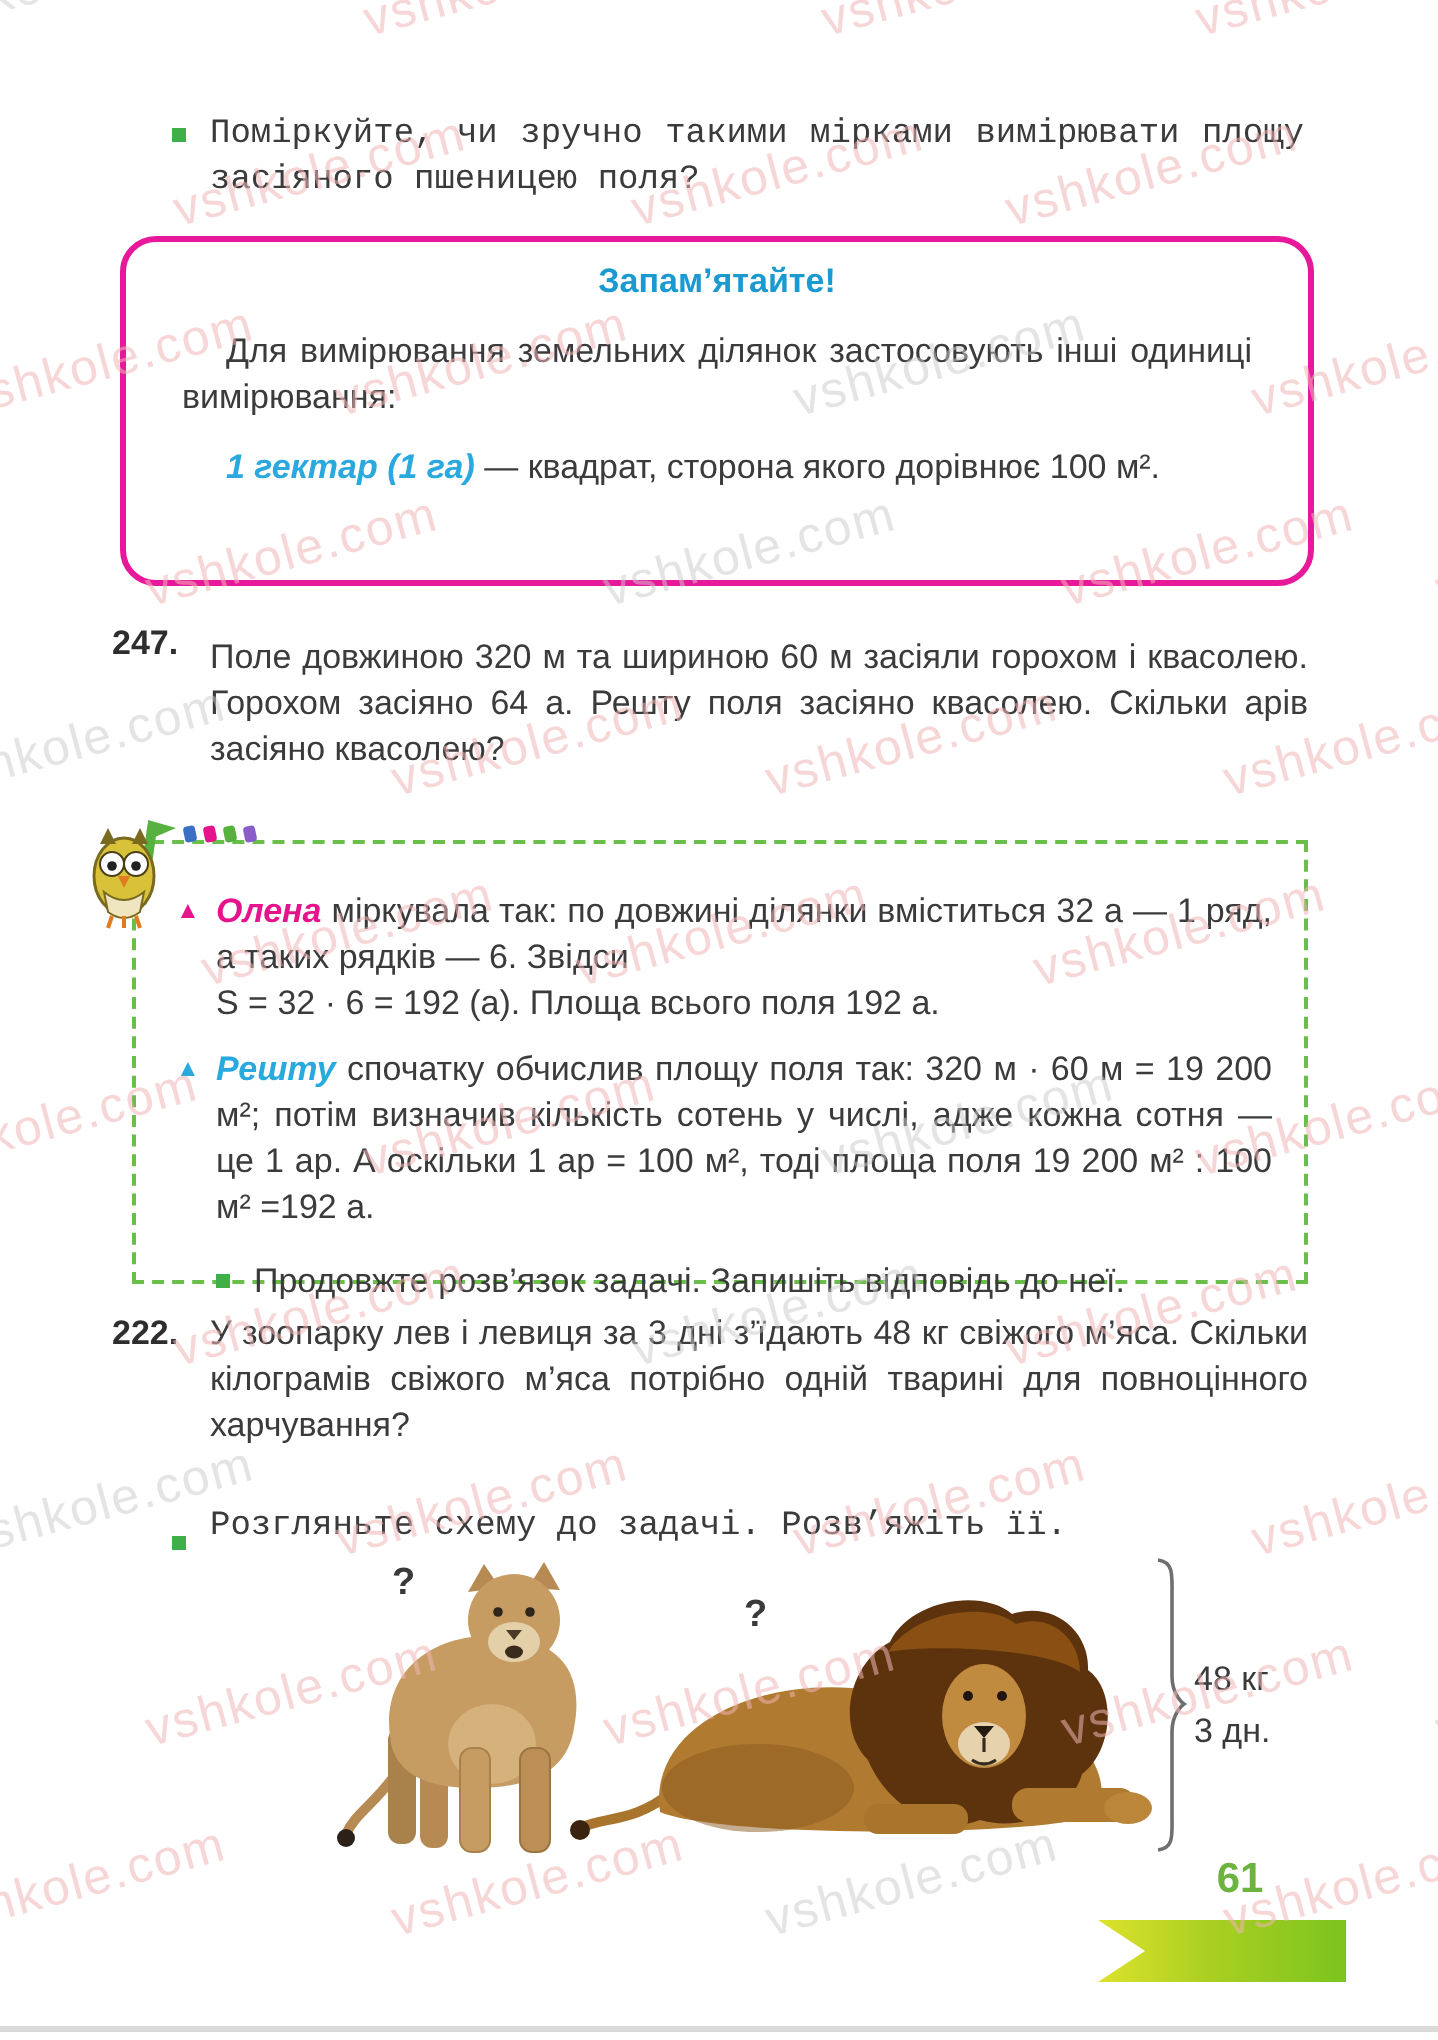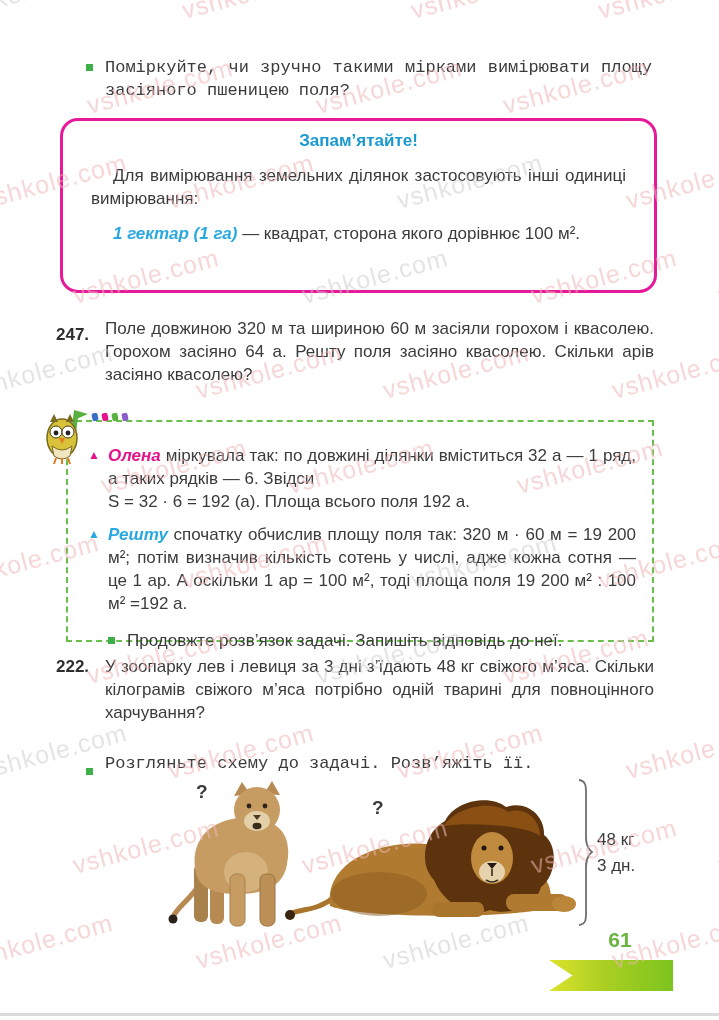--- a/index.html
+++ b/index.html
@@ -66,21 +66,21 @@
     <span class="bullet-text">Поміркуйте, чи зручно такими мірками вимірювати площу засіяного пшеницею поля?</span>
   </div>
 
   <div class="memo">
     <div class="memo-title">Запам’ятайте!</div>
     <p>Для вимірювання земельних ділянок застосовують інші одиниці вимірювання:</p>
     <p><span class="term">1 гектар (1 га)</span>
       <span>— квадрат, сторона якого дорівнює 100 м².</span></p>
   </div>
 
-  <div class="prob-num" style="top:323px;">247.</div>
+  <div class="prob-num" style="top:310px;">247.</div>
   <div class="prob-text" style="top:317px;">Поле довжиною 320 м та шириною 60 м засіяли горохом і квасолею. Горохом засіяно 64 а. Решту поля засіяно квасолею. Скільки арів засіяно квасолею?</div>
 
   <div class="sol-box">
     <svg class="owl" viewBox="0 0 44 58">
       <rect x="27" y="4" width="5" height="40" fill="#58b13e" transform="rotate(8 29 24)"></rect>
       <polygon points="30,2 44,6 30,12" fill="#58b13e"></polygon>
       <ellipse cx="18" cy="30" rx="15" ry="19" fill="#d8c23a" stroke="#7a6a20" stroke-width="1.5"></ellipse>
       <polygon points="6,14 10,6 14,14" fill="#7a6a20"></polygon>
       <polygon points="22,14 26,6 30,14" fill="#7a6a20"></polygon>
       <circle cx="12" cy="24" r="6" fill="#fff" stroke="#4a3f12"></circle>

